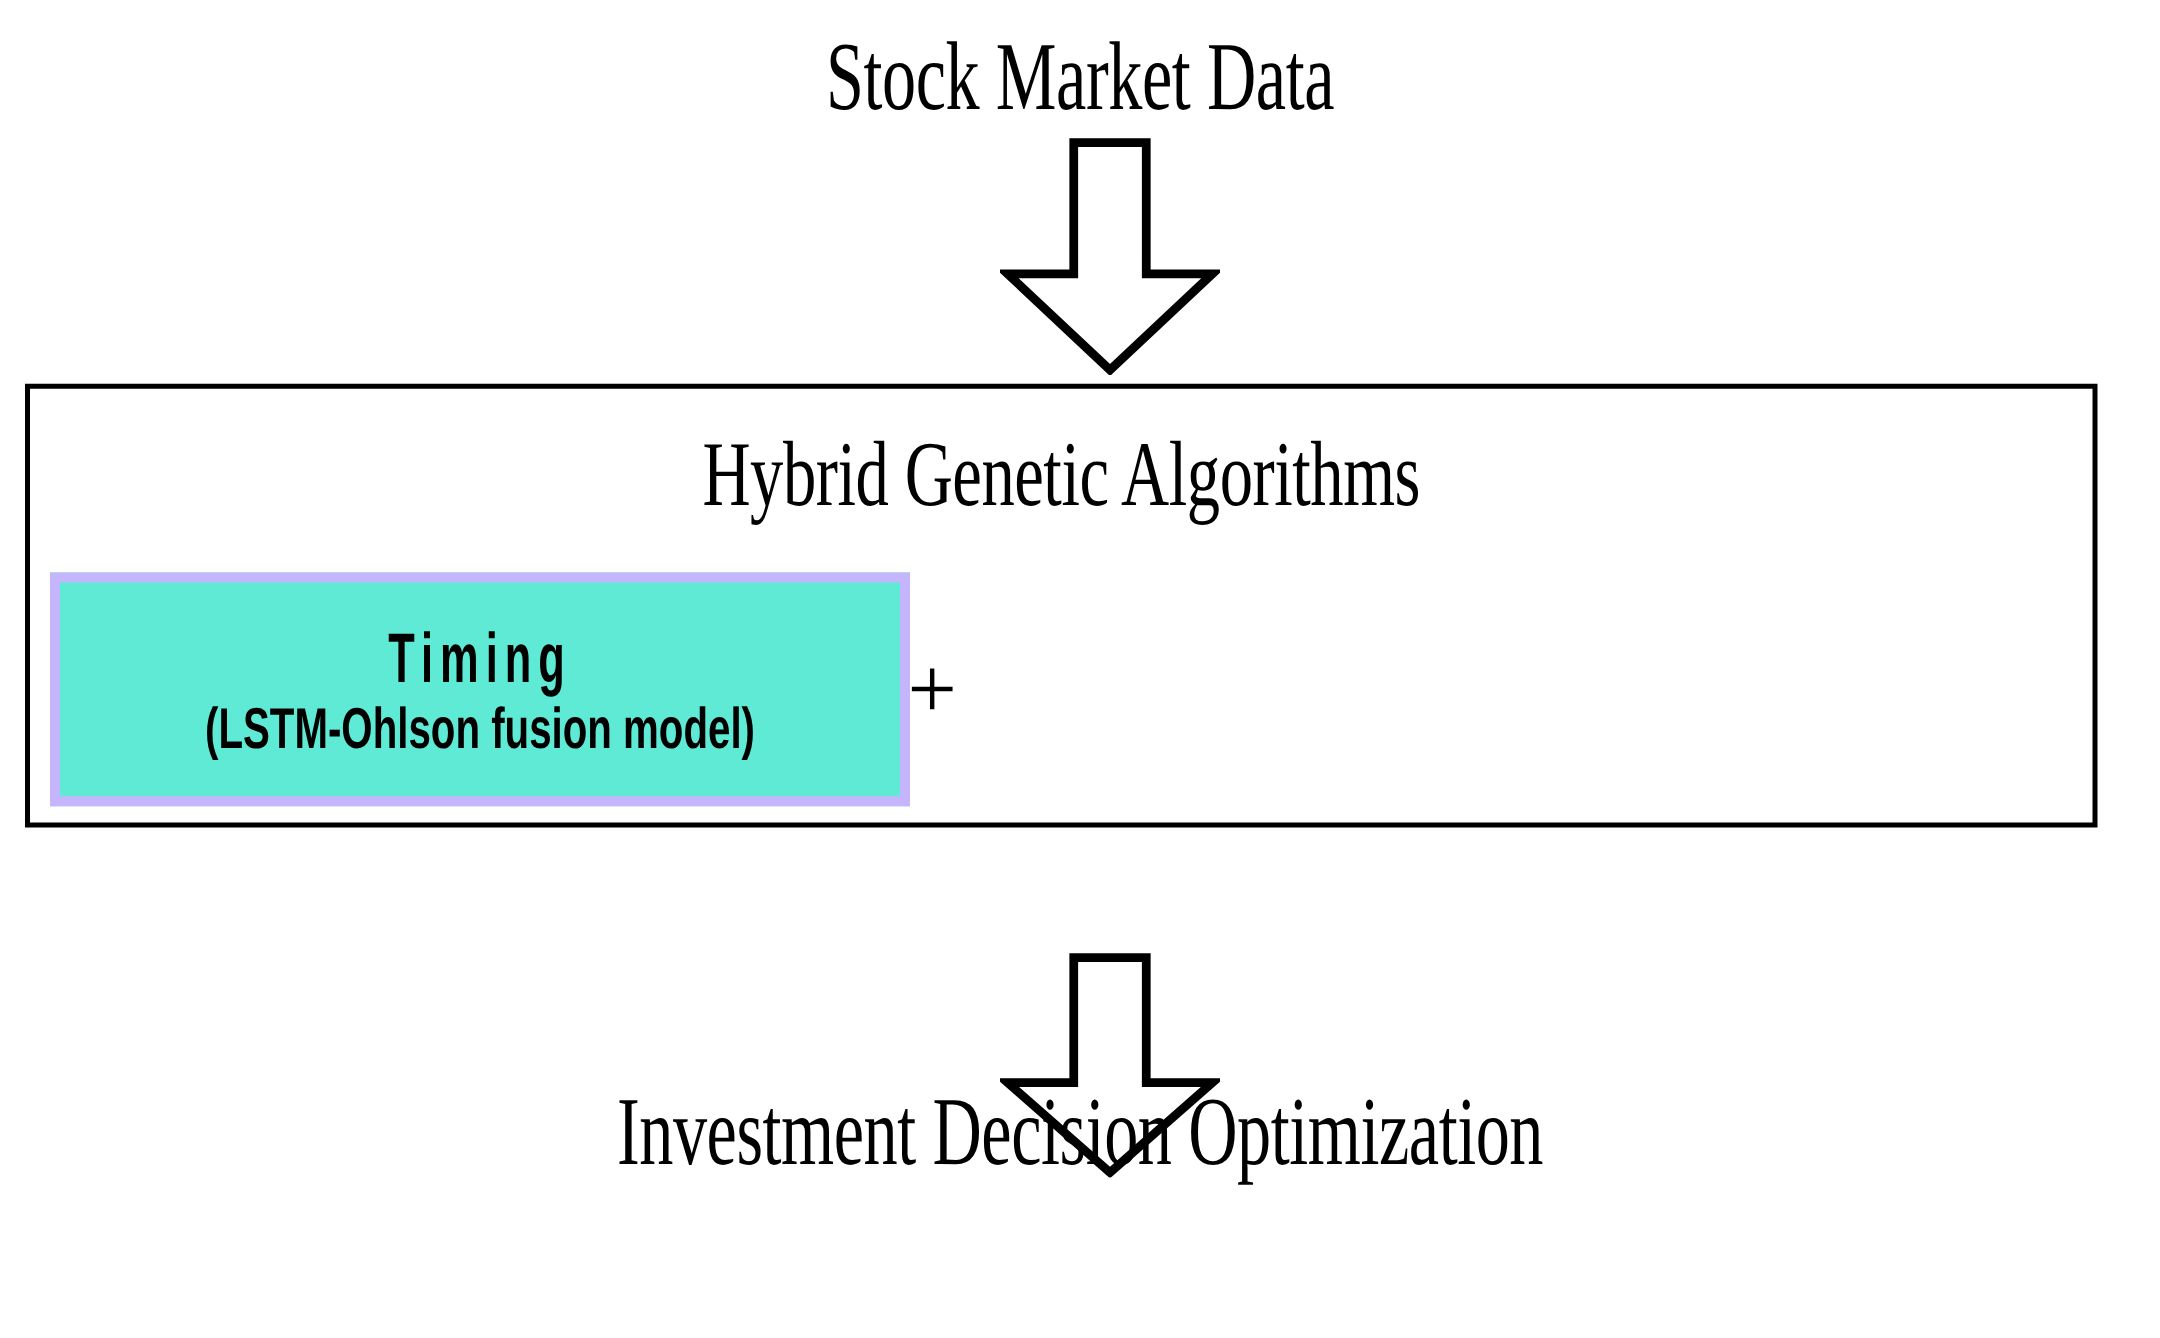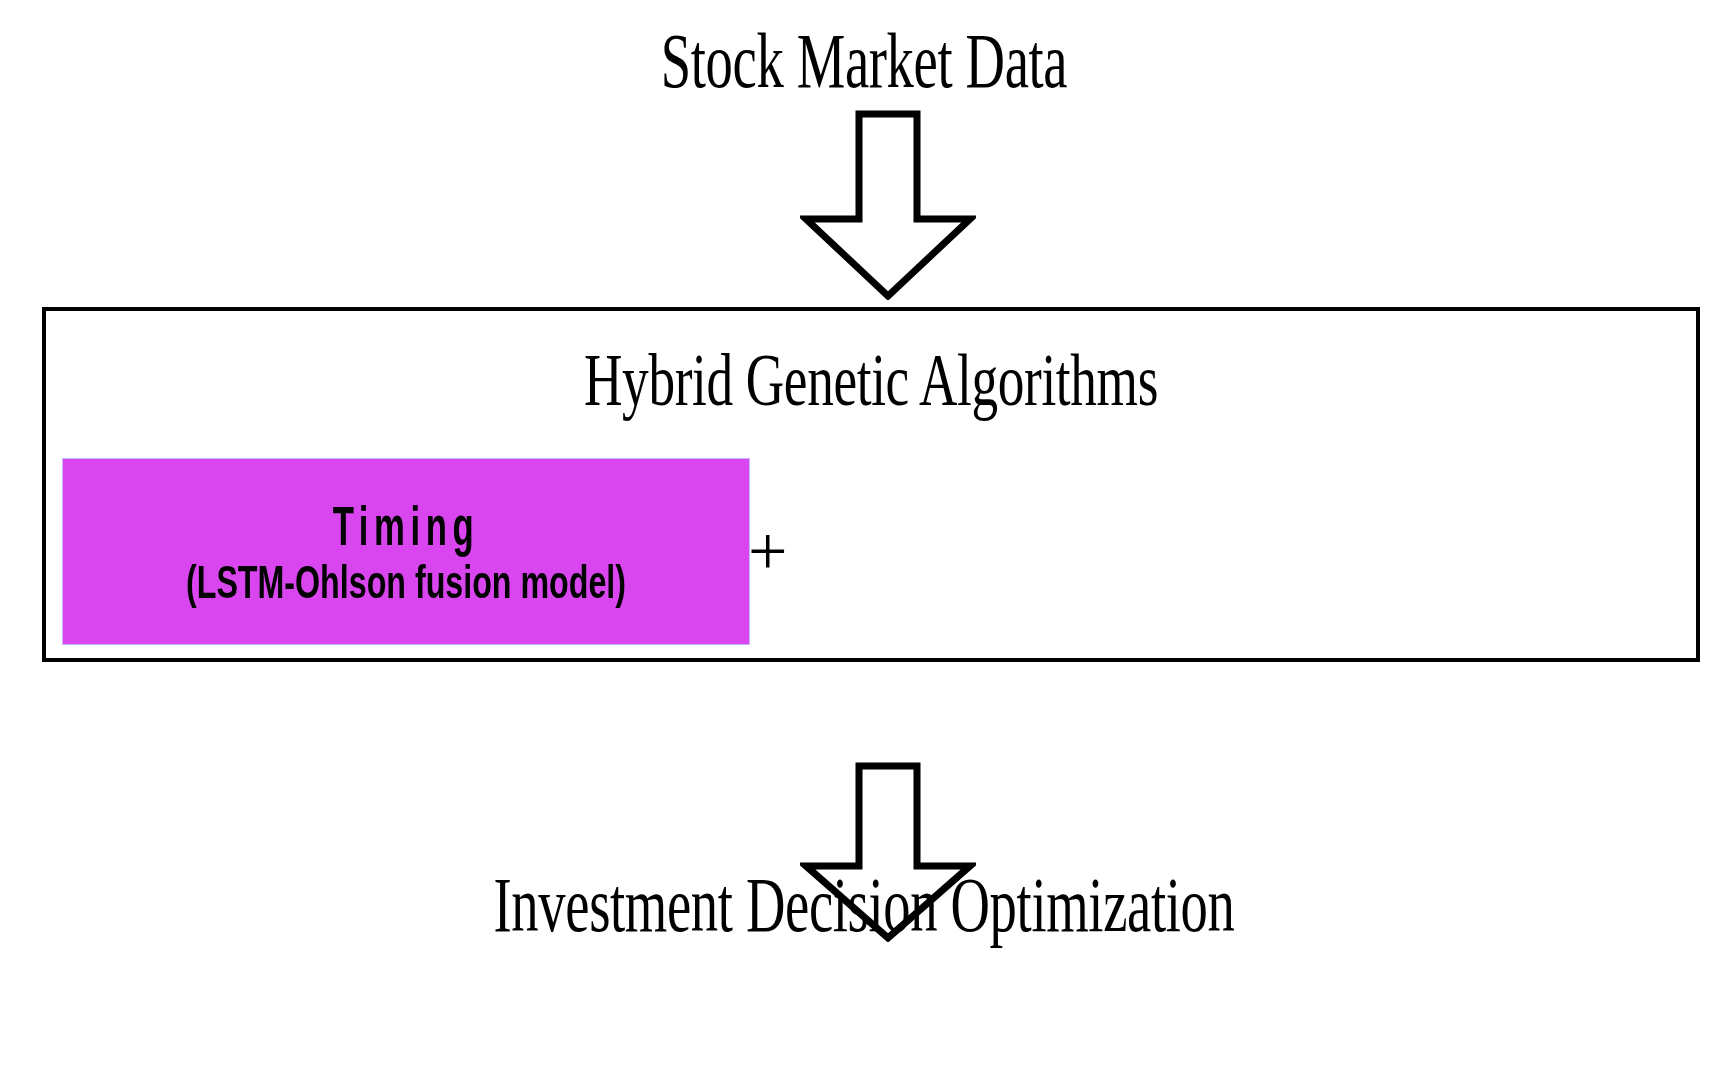--- a/index.html
+++ b/index.html
@@ -35,21 +35,21 @@
     transform-origin: 50% 50%;
     white-space: nowrap;
     color: #000000;
   }
   #title-stock-market-data { top: 22px; }
   #title-investment-decision { top: 866px; }
 
   
   #outer-box {
     position: absolute;
-    left: 42px;
+    left: 20px;
     top: 307px;
     width: 1658px;
     height: 355px;
     border: 4px solid #000000;
     box-sizing: border-box;
     background: #ffffff;
   }
 
   #hybrid-title {
     position: absolute;
@@ -72,23 +72,23 @@
     left: 16px;
     top: 147px;
     width: 1620px;
     height: 187px;
   }
 
   .inner-box {
     position: absolute;
     top: 0;
     height: 187px;
-    border: 1px solid #c4b5fd;
+    border: 8px solid #c4b5fd;
     box-sizing: border-box;
-    background: #d946ef;
+    background: #5eead4;
     overflow: hidden;
   }
   #timing-box  { left: 0px;   width: 688px; }
   #selection-box { left: 719px; width: 901px; }
 
   .inner-stack {
     position: absolute;
     left: 0;
     width: 100%;
     top: 50%;

